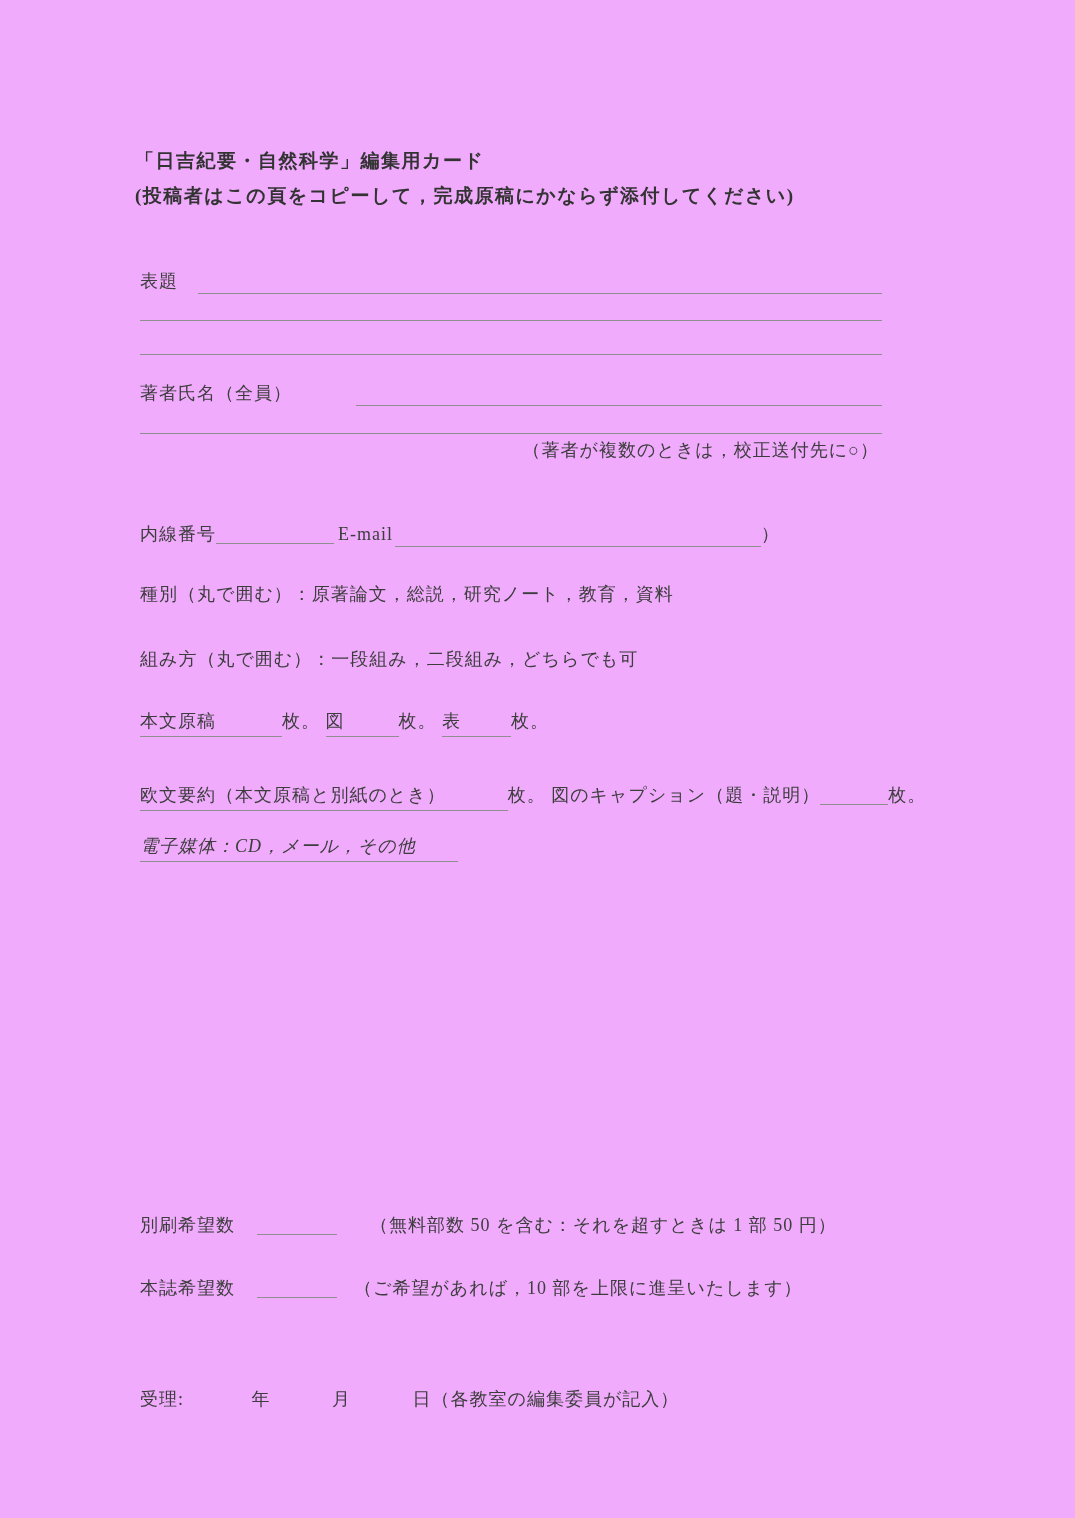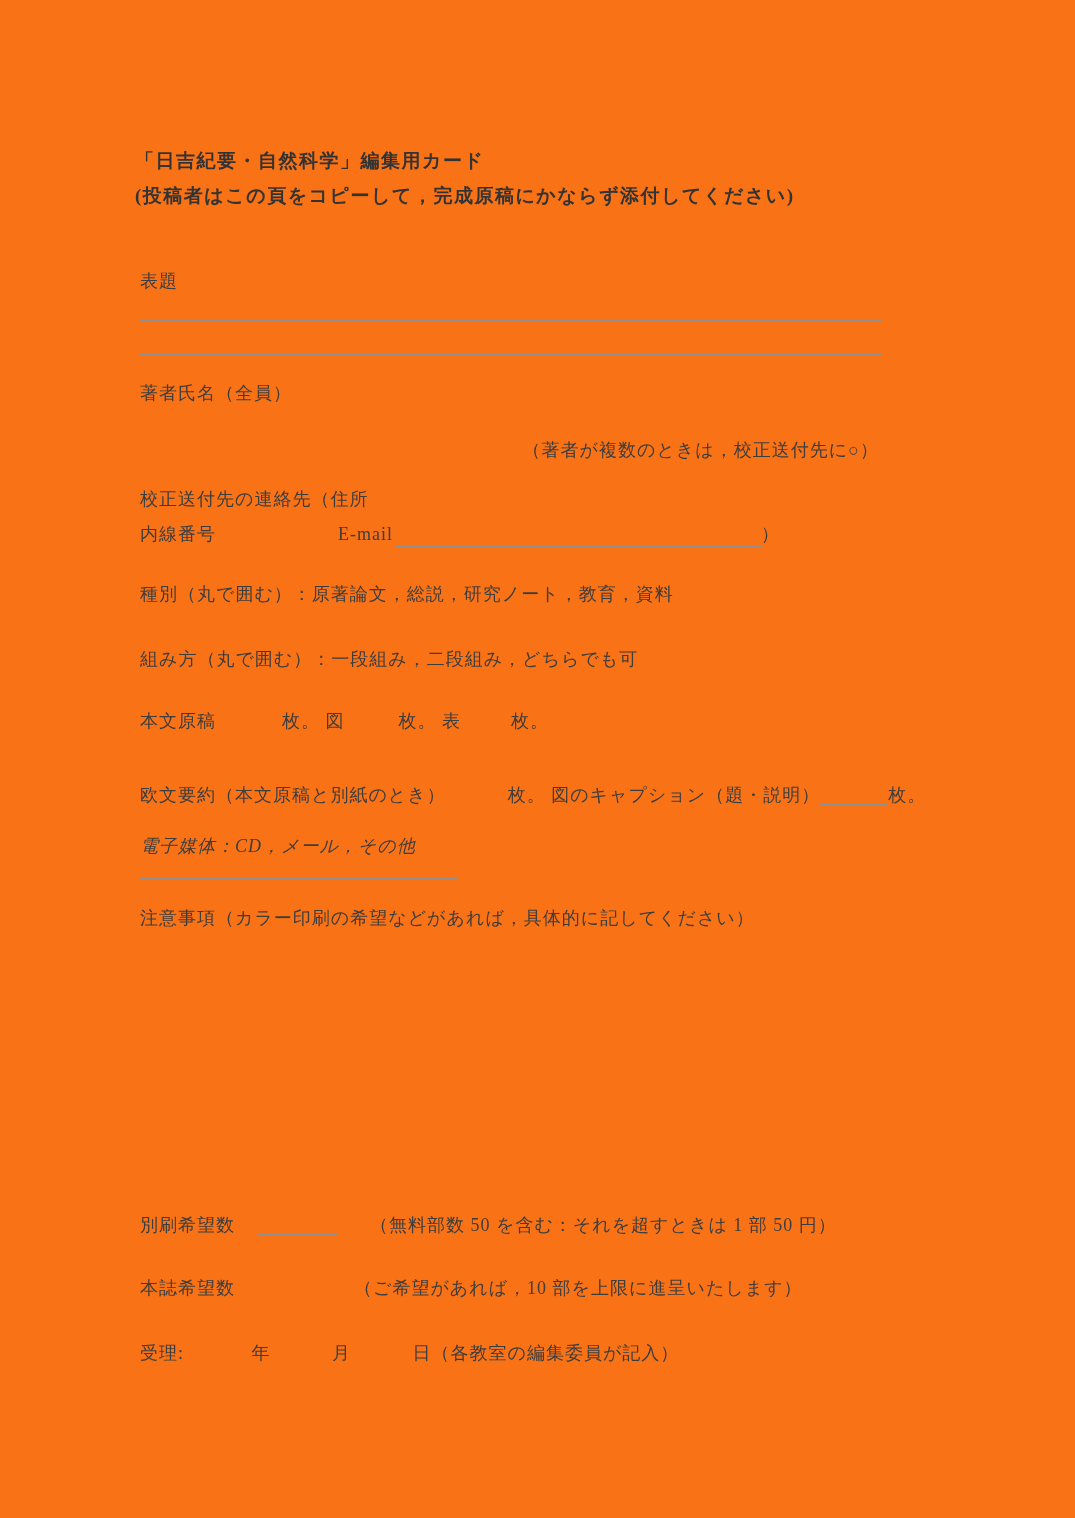--- a/index.html
+++ b/index.html
@@ -1,33 +1,33 @@
 <!DOCTYPE html>
 <html><head>
 <meta charset="utf-8">
 <style>
   * { margin:0; padding:0; box-sizing:border-box; }
   html,body { background:#ffffff; }
   .page {
     position:relative;
     width:1075px;
     height:1518px;
-    background:#f97316;
+    background:#f0abfc;
     font-family:"Liberation Serif","DejaVu Serif",serif;
     color:#3d3d3d;
     font-size:18px;
     letter-spacing:1px;
     overflow:hidden;
   }
   .abs { position:absolute; }
   .hdr { font-weight:bold; font-size:19px; letter-spacing:1.5px; color:#333; }
   .rowflex { position:absolute; display:flex; align-items:center; height:26px; }
   .fill { flex:1; height:26px; border-bottom:1px solid #8f8f8f; }
   .blank { display:inline-block; height:20px; border-bottom:1px solid #8f8f8f; vertical-align:-4px; }
-  .ul { display:inline-block; border-bottom:1px solid #8f8f8f; padding-bottom:20px; }
+  .ul { display:inline-block; border-bottom:1px solid #8f8f8f; padding-bottom:3px; }
   .sp { display:inline-block; height:1px; }
   .hr { position:absolute; height:0; border-bottom:1px solid #8f8f8f; }
   .right { text-align:right; }
 </style>
 </head>
 <body>
 
 <div class="page">
 
   <div class="abs hdr" style="left:135px; top:148px;">「日吉紀要・自然科学」編集用カード</div>
@@ -41,24 +41,20 @@
   <div class="hr" style="left:140px; right:193px; top:354px;"></div>
 
   <div class="rowflex" style="left:140px; right:193px; top:380px;gap:48px;">
     <span>著者氏名（全員）</span>
     <div class="fill" style="margin-left:16px;"></div>
   </div>
   <div class="hr" style="left:140px; right:193px; top:433px;"></div>
 
   <div class="abs right" style="left:140px; right:196px; top:438px;">（著者が複数のときは，校正送付先に○）</div>
 
-  <div class="rowflex" style="left:140px; right:222px; top:486px;">
-    <span>校正送付先の連絡先（住所</span>
-    <div class="fill" style="margin-left:4px;"></div>
-  </div>
 
   <div class="rowflex" style="left:140px; right:295px; top:521px;">
     <span>内線番号</span>
     <span class="blank" style="width:118px;"></span>
     <span style="margin-left:4px;">E-mail</span>
     <div class="fill" style="margin-left:2px;"></div>
     <span>）</span>
   </div>
 
   <div class="abs" style="left:140px; top:582px;">種別（丸で囲む）：原著論文，総説，研究ノート，教育，資料</div>
@@ -73,34 +69,33 @@
 
   <div class="abs" style="left:140px; top:783px;">
     <span class="ul"><span>欧文要約（本文原稿と別紙のとき）</span><span class="sp" style="width:62px;"></span></span><span>枚。</span>
     <span>図のキャプション（題・説明）</span><span class="blank" style="width:68px;"></span><span>枚。</span>
   </div>
 
   <div class="abs" style="left:140px; top:834px;font-style:italic;">
     <span class="ul"><span>電子媒体：CD，メール，その他</span><span class="sp" style="width:42px;"></span></span>
   </div>
 
-  <div class="abs" style="left:140px; top:906px;">注意事項（カラー印刷の希望などがあれば，具体的に記してください）</div>
 
   <div class="abs" style="left:140px; top:1213px;">
     <span>別刷希望数</span>
     <span class="blank" style="width:80px; margin-left:16px;"></span>
     <span style="margin-left:28px;">（無料部数 50 を含む：それを超すときは 1 部 50 円）</span>
   </div>
 
   <div class="abs" style="left:140px; top:1276px;">
     <span>本誌希望数</span>
     <span class="blank" style="width:80px; margin-left:16px;"></span>
     <span style="margin-left:12px;">（ご希望があれば，10 部を上限に進呈いたします）</span>
   </div>
 
-  <div class="abs" style="left:140px; top:1341px;">
+  <div class="abs" style="left:140px; top:1387px;">
     <span>受理:</span>
     <span style="margin-left:62px;">年</span>
     <span style="margin-left:56px;">月</span>
     <span style="margin-left:56px;">日（各教室の編集委員が記入）</span>
   </div>
 
 </div>
 
 </body></html>

